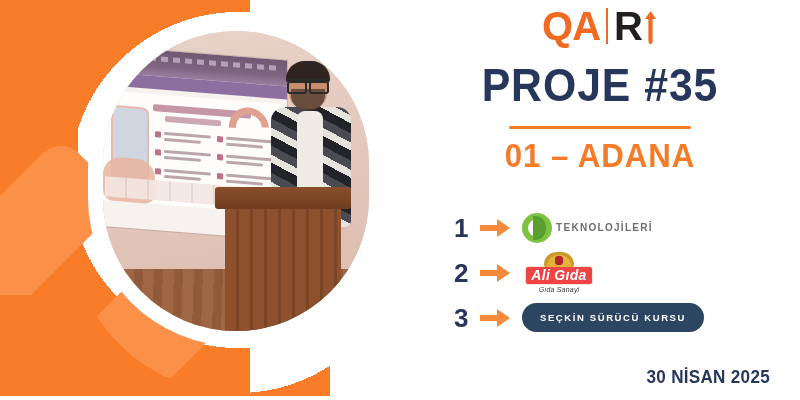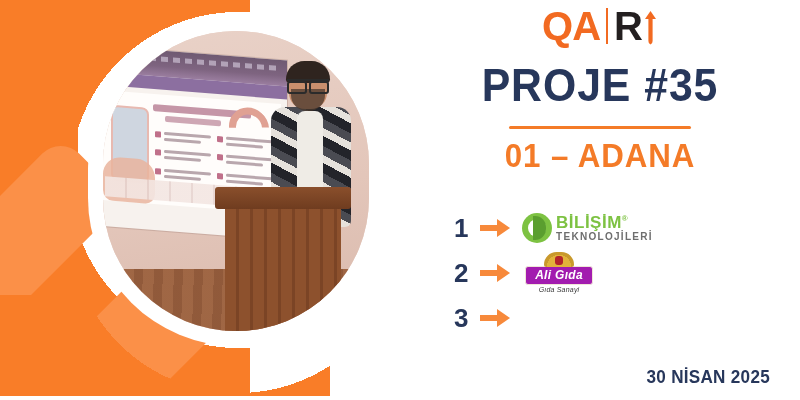--- a/index.html
+++ b/index.html
@@ -292,25 +292,25 @@
     background:radial-gradient(ellipse at 50% 100%,#E2B33B 0 58%,#C9992C 58% 100%);
     border-radius:15px 15px 3px 3px;
     position:relative;
   }
   .ali-crest::after{
     content:"";position:absolute;left:50%;top:4px;transform:translateX(-50%);
     width:8px;height:9px;background:#B3252B;border-radius:3px;
   }
   .ali-banner{
     margin-top:-1px;width:66px;height:17px;
-    background:#a21caf;
+    background:#ef4444;
     border:1px solid #f0e6d8;
     border-radius:3px;
     display:flex;align-items:center;justify-content:center;
-    color:#ffffff;font-size:12px;font-weight:bold;letter-spacing:.3px;
+    color:#ffffff;font-size:14px;font-weight:bold;letter-spacing:.3px;
     font-style:italic;
   }
   .ali-sub{
     margin-top:1px;
     font-size:7px;color:#3a3a3a;font-style:italic;letter-spacing:.2px;
   }
 
   
   .pill{
     display:inline-flex;align-items:center;justify-content:center;
@@ -430,21 +430,20 @@
       <div class="srow">
         <div class="snum">1</div>
         <div class="sarrow">
           <svg width="30" height="18" viewBox="0 0 30 18">
             <path d="M0 6 L17 6 L17 0 L30 9 L17 18 L17 12 L0 12 Z" fill="#F7893B"></path>
           </svg>
         </div>
         <div class="slogo">
           <div class="hd-mark"></div>
           <div class="hd-text">
-            <div class="hd-main"><span>BİLİŞİM</span><span class="hd-reg">®</span></div>
             <div class="hd-sub">TEKNOLOJİLERİ</div>
           </div>
         </div>
       </div>
 
       <div class="srow">
         <div class="snum">2</div>
         <div class="sarrow">
           <svg width="30" height="18" viewBox="0 0 30 18">
             <path d="M0 6 L17 6 L17 0 L30 9 L17 18 L17 12 L0 12 Z" fill="#F7893B"></path>
@@ -459,19 +458,22 @@
         </div>
       </div>
 
       <div class="srow">
         <div class="snum">3</div>
         <div class="sarrow">
           <svg width="30" height="18" viewBox="0 0 30 18">
             <path d="M0 6 L17 6 L17 0 L30 9 L17 18 L17 12 L0 12 Z" fill="#F7893B"></path>
           </svg>
         </div>
+        <div class="slogo">
+          <span class="pill">SEÇKİN SÜRÜCÜ KURSU</span>
+        </div>
       </div>
 
     </div>
 
     <div class="date">30 NİSAN 2025</div>
   </div>
 </div>
 
 </body></html>

